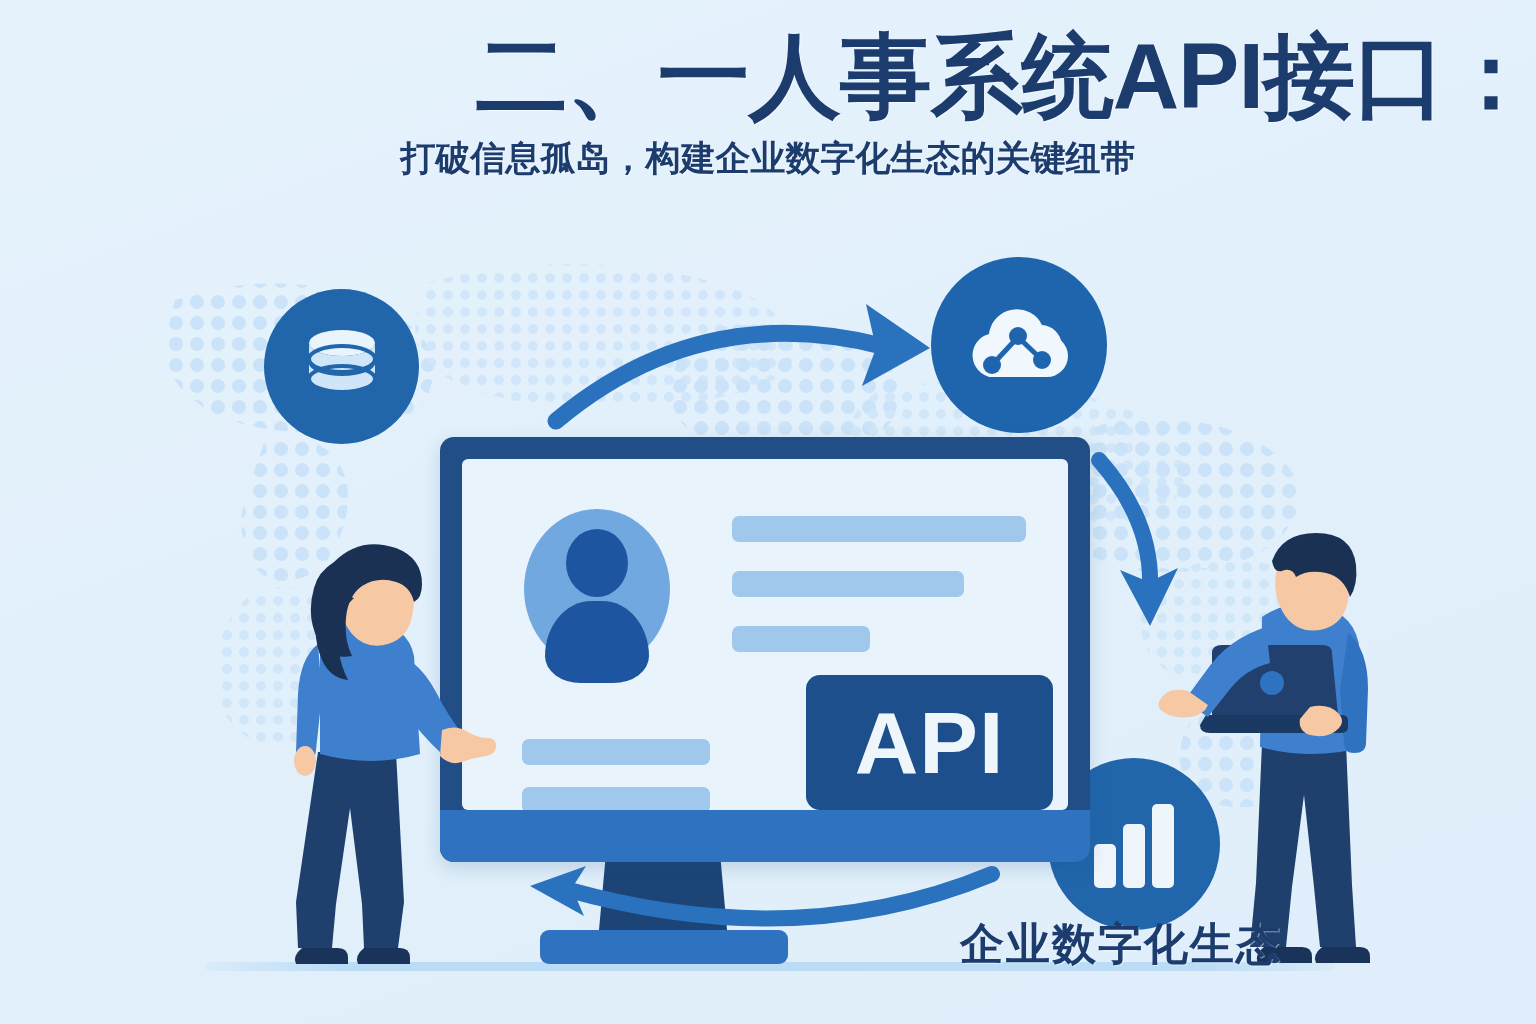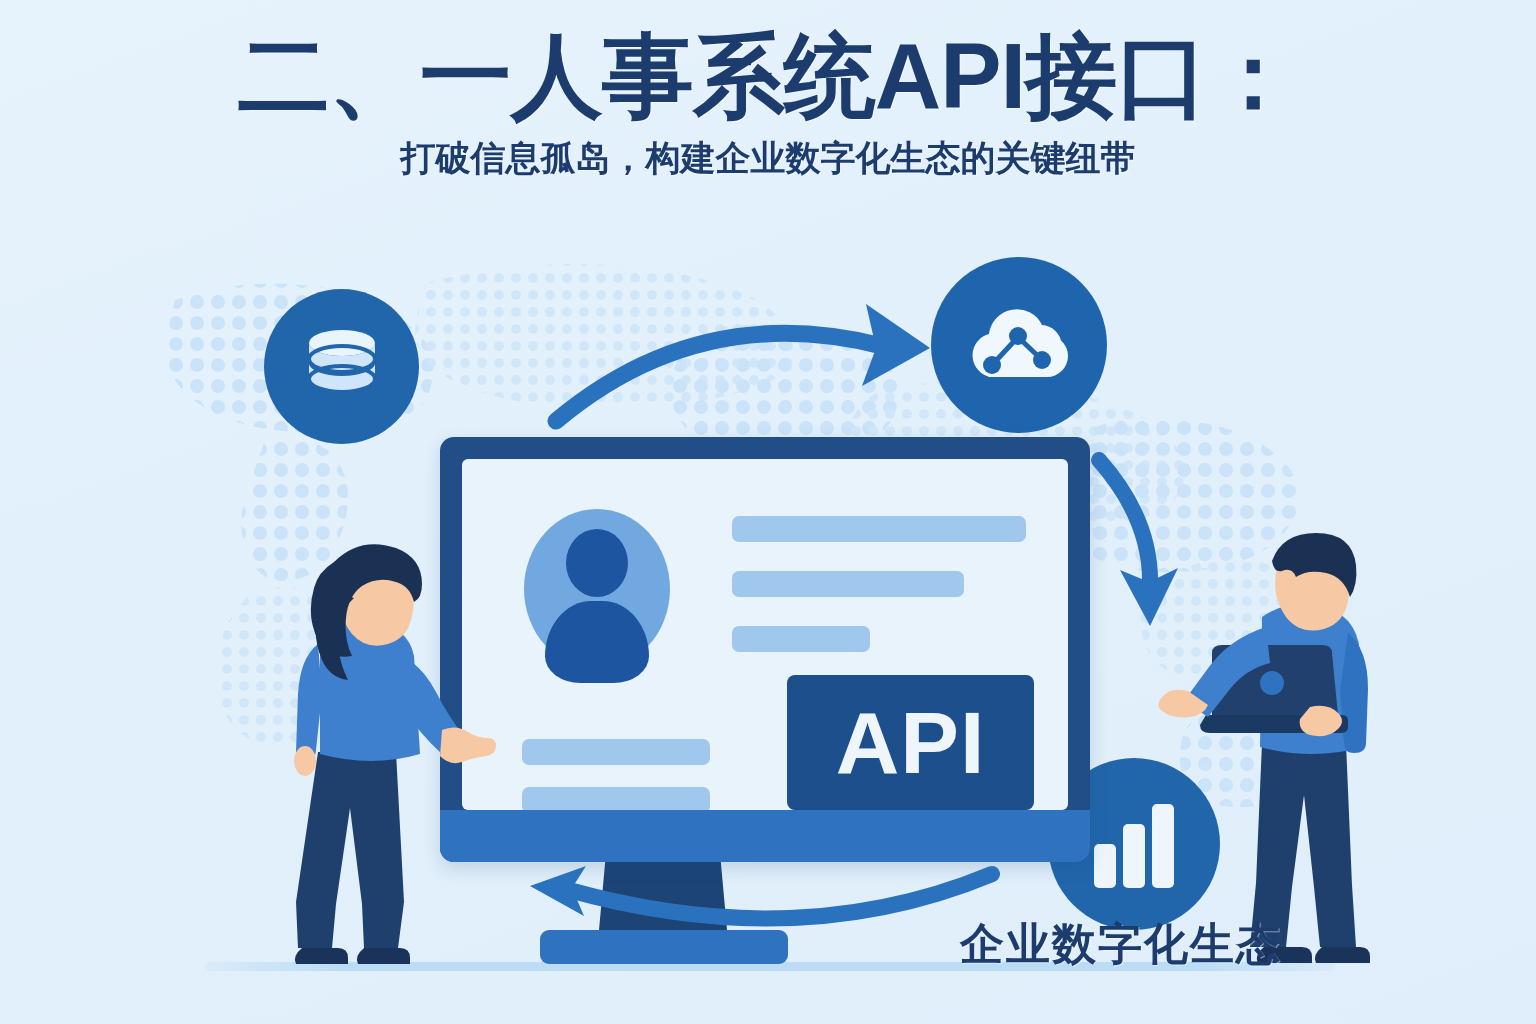--- a/index.html
+++ b/index.html
@@ -34,20 +34,21 @@
     z-index: 40;
   }
   .main-title {
     font-size: 92px;
     font-weight: 700;
     color: #1c3c6e;
     letter-spacing: -1px;
     line-height: 1.06;
     margin: 0;
     text-shadow: 1px 1px 0 rgba(255,255,255,.55);
+    text-align: right;
   }
   .sub-title {
     font-size: 35px;
     font-weight: 700;
     color: #1c3c6e;
     letter-spacing: 0px;
     line-height: 1.15;
     margin: 12px 0 0 0;
     text-shadow: 1px 1px 0 rgba(255,255,255,.5);
   }
@@ -146,24 +147,24 @@
     height: 26px;
   }
   .bar.b1 { left: 270px; top: 57px; width: 294px; }
   .bar.b2 { left: 270px; top: 112px; width: 232px; }
   .bar.b3 { left: 270px; top: 167px; width: 138px; }
   .bar.b4 { left: 60px;  top: 280px; width: 188px; }
   .bar.b5 { left: 60px;  top: 328px; width: 188px; }
 
   #api-badge {
     position: absolute;
-    left: 325px; top: 216px;
+    left: 344px; top: 216px;
     width: 247px; height: 135px;
     background: #1d4f8c;
-    border-radius: 8px;
+    border-radius: 14px;
     display: flex;
     align-items: center;
     justify-content: center;
   }
   #api-badge span {
     color: #eef6fc;
     font-size: 88px;
     font-weight: 700;
     letter-spacing: 1px;
     line-height: 1;

